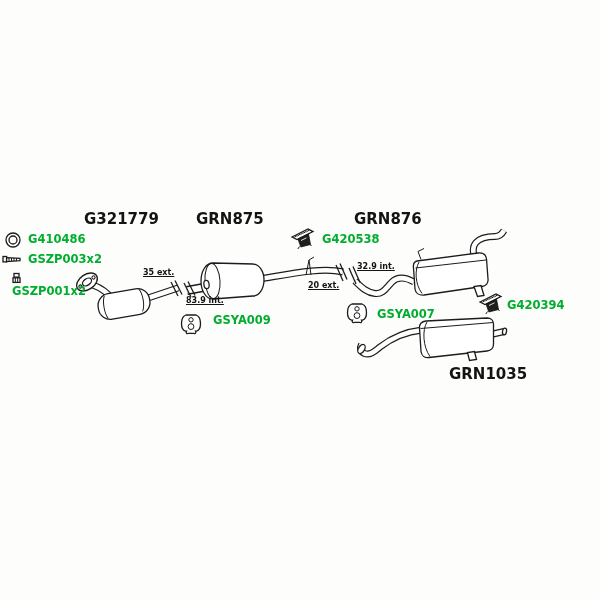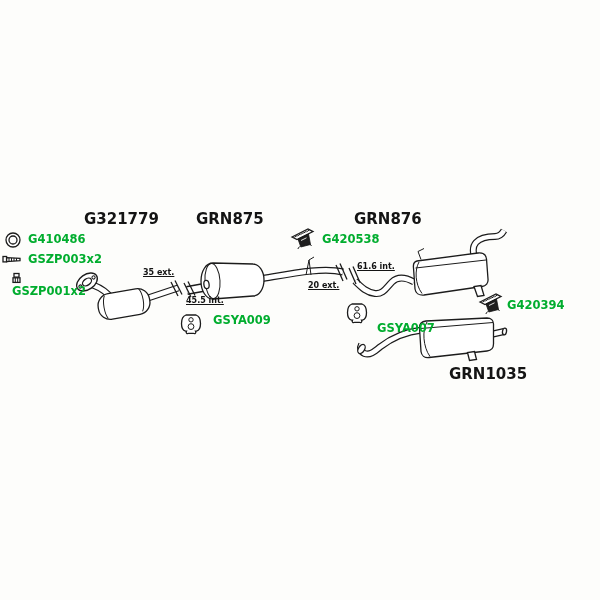--- a/index.html
+++ b/index.html
@@ -127,21 +127,21 @@
   <div class="lbl title-label" style="left:84px;top:211px">G321779</div>
   <div class="lbl title-label" style="left:196px;top:211px">GRN875</div>
   <div class="lbl title-label" style="left:354px;top:211px">GRN876</div>
   <div class="lbl title-label" style="left:449px;top:366px">GRN1035</div>
 
   <div class="lbl part-label" style="left:28px;top:233px">G410486</div>
   <div class="lbl part-label" style="left:28px;top:253px">GSZP003x2</div>
   <div class="lbl part-label" style="left:12px;top:285px">GSZP001x2</div>
   <div class="lbl part-label" style="left:322px;top:233px">G420538</div>
   <div class="lbl part-label" style="left:213px;top:314px">GSYA009</div>
-  <div class="lbl part-label" style="left:377px;top:322px">GSYA007</div>
+  <div class="lbl part-label" style="left:377px;top:308px">GSYA007</div>
   <div class="lbl part-label" style="left:507px;top:299px">G420394</div>
 
   <div class="lbl dim-label" style="left:143px;top:269px">35 ext.</div>
-  <div class="lbl dim-label" style="left:186px;top:297px">45.5 int.</div>
+  <div class="lbl dim-label" style="left:186px;top:297px">83.9 int.</div>
   <div class="lbl dim-label" style="left:308px;top:282px">20 ext.</div>
-  <div class="lbl dim-label" style="left:357px;top:263px">61.6 int.</div>
+  <div class="lbl dim-label" style="left:357px;top:263px">32.9 int.</div>
 
 </div>
 
 </body></html>

